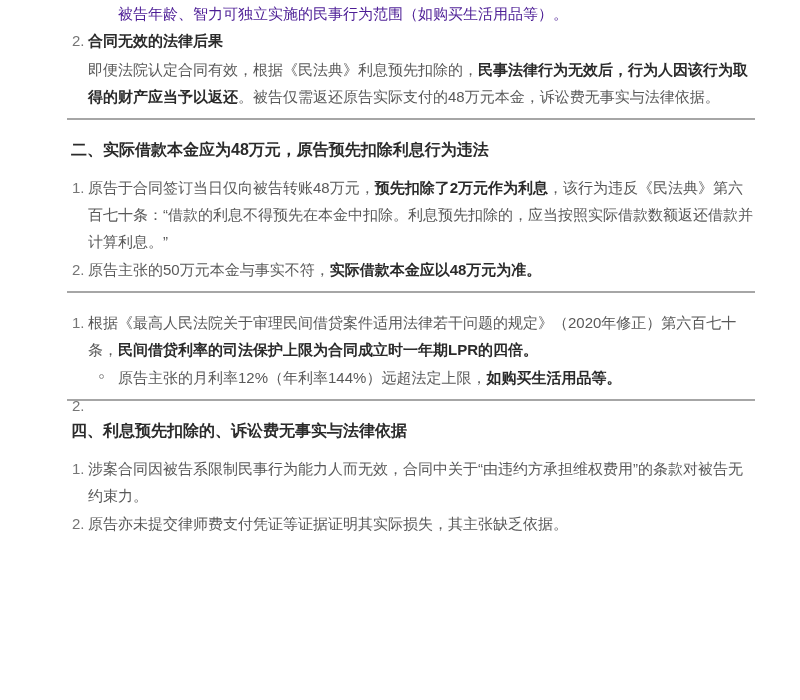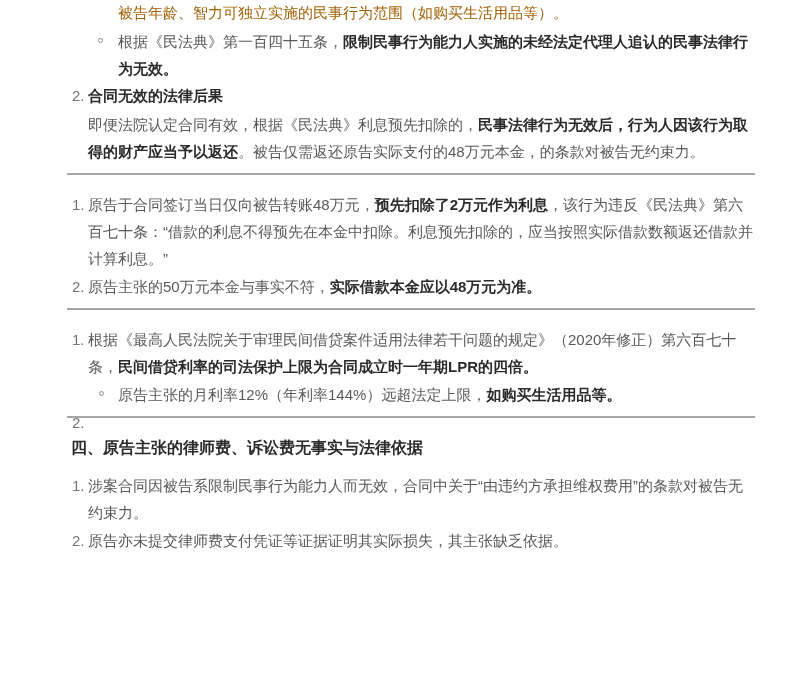--- a/index.html
+++ b/index.html
@@ -52,50 +52,47 @@
   ul.bullets.nested { margin-top: 1px; }
 
   .dot {
     position: absolute; top: 10px;
     width: 5px; height: 5px;
     border: 1.5px solid #8f8f8f;
     border-radius: 50%;
     background: transparent;
   }
 
-  .cut-line { color: #a16207; font-family: Liberation Serif, serif; }
+  .cut-line { color: #4c1d95; }
   p.para { margin: 2px 0 0 0; }
 </style>
 </head>
 <body>
 
 <div class="doc">
 
   <ul class="bullets toplevel">
     <li class="cut-line">
       <span>被告年龄、智力可独立实施的民事行为范围（如购买生活用品等）。</span>
     </li>
-    <li>
-      <span class="dot"></span>
-      <span>根据《民法典》第一百四十五条，</span><b>限制民事行为能力人实施的未经法定代理人追认的民事法律行为无效。</b>
-    </li>
   </ul>
 
   <ol class="items">
     <li>
       <span class="num">2.</span>
       <b>合同无效的法律后果</b>
       <p class="para">
-        <span>即便法院认定合同有效，根据《民法典》利息预先扣除的，</span><b>民事法律行为无效后，行为人因该行为取得的财产应当予以返还</b><span>。被告仅需返还原告实际支付的48万元本金，的条款对被告无约束力。</span>
+        <span>即便法院认定合同有效，根据《民法典》利息预先扣除的，</span><b>民事法律行为无效后，行为人因该行为取得的财产应当予以返还</b><span>。被告仅需返还原告实际支付的48万元本金，诉讼费无事实与法律依据。</span>
       </p>
     </li>
   </ol>
 
   <hr class="sec-divider">
 
+  <h3 class="sec-heading">二、实际借款本金应为48万元，原告预先扣除利息行为违法</h3>
   <ol class="items">
     <li>
       <span class="num">1.</span>
       <span>原告于合同签订当日仅向被告转账48万元，</span><b>预先扣除了2万元作为利息</b><span>，该行为违反《民法典》第六百七十条：“借款的利息不得预先在本金中扣除。利息预先扣除的，应当按照实际借款数额返还借款并计算利息。”</span>
     </li>
     <li>
       <span class="num">2.</span>
       <span>原告主张的50万元本金与事实不符，</span><b>实际借款本金应以48万元为准。</b>
     </li>
   </ol>
@@ -113,21 +110,21 @@
         </li>
       </ul>
     </li>
     <li>
       <span class="num">2.</span>
     </li>
   </ol>
 
   <hr class="sec-divider">
 
-  <h3 class="sec-heading">四、原告主张的律师费、诉讼费无事实与法律依据</h3>
+  <h3 class="sec-heading">四、利息预先扣除的、诉讼费无事实与法律依据</h3>
   <ol class="items">
     <li>
       <span class="num">1.</span>
       <span>涉案合同因被告系限制民事行为能力人而无效，合同中关于“由违约方承担维权费用”的条款对被告无约束力。</span>
     </li>
     <li>
       <span class="num">2.</span>
       <span>原告亦未提交律师费支付凭证等证据证明其实际损失，其主张缺乏依据。</span>
     </li>
   </ol>

